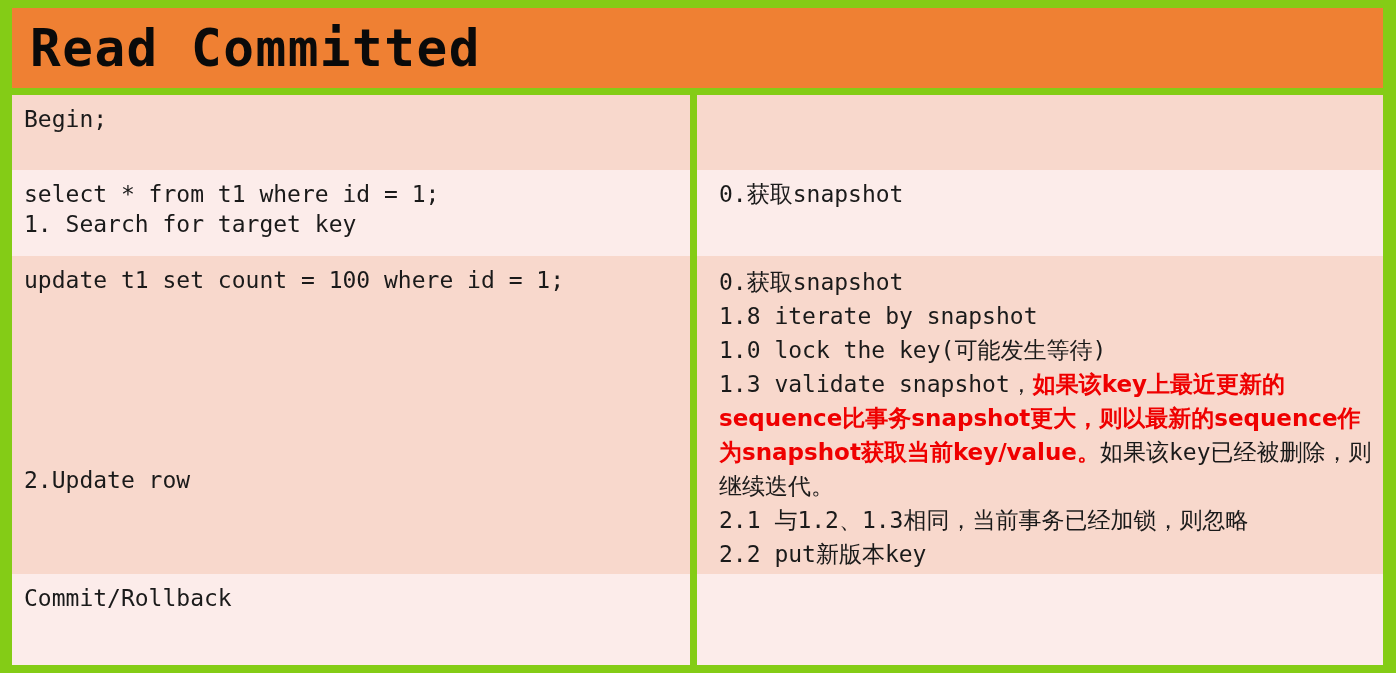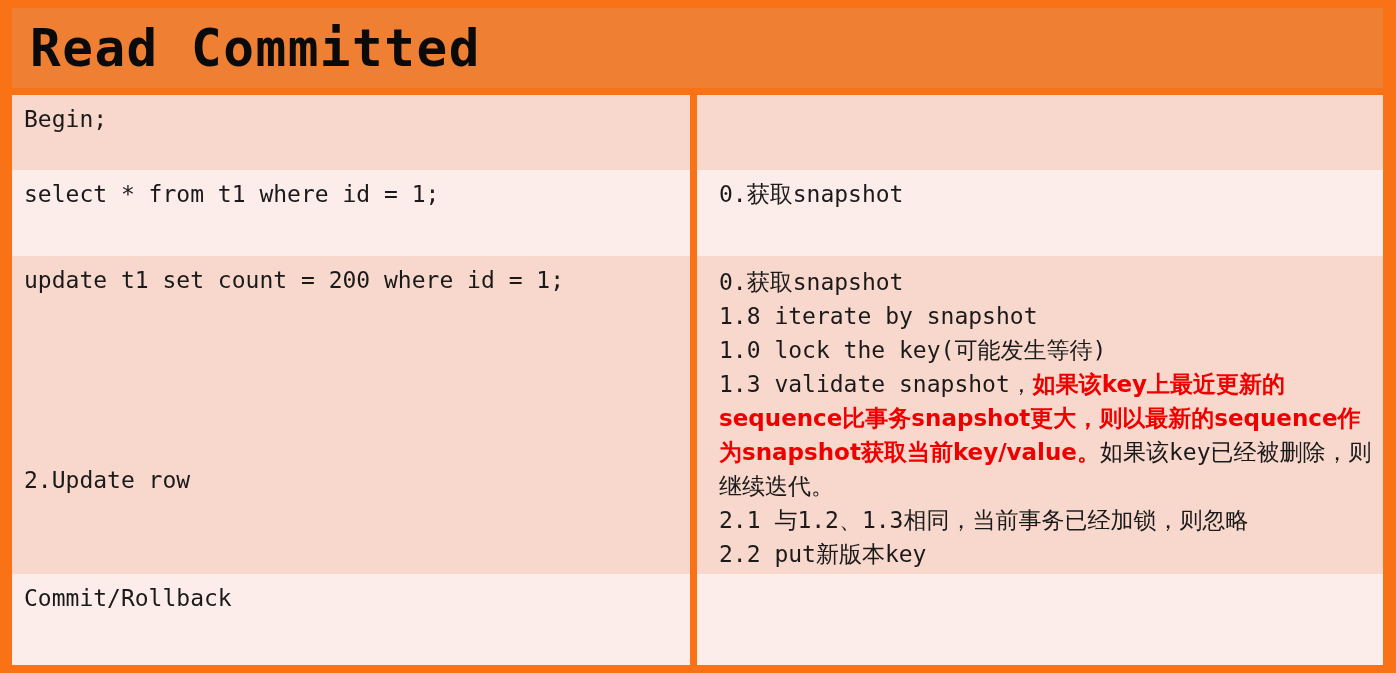--- a/index.html
+++ b/index.html
@@ -11,21 +11,21 @@
     width: 1396px;
     height: 673px;
     overflow: hidden;
     font-family: "DejaVu Sans Mono", "Liberation Mono", monospace;
   }
 
   .slide {
     position: relative;
     width: 1396px;
     height: 673px;
-    background: #f97316;
+    background: #84cc16;
   }
 
   
   .title-band {
     position: absolute;
     left: 12px;
     top: 8px;
     width: 1371px;
     height: 80px;
     background: #ef8033;
@@ -115,29 +115,30 @@
     <div class="row r1">
       <div class="cell left shade-a">
         <div class="mono">Begin;</div>
       </div>
       <div class="cell right shade-a"></div>
     </div>
 
     <div class="row r2">
       <div class="cell left shade-b">
         <div class="mono tight">select * from t1 where id = 1;</div>
+        <div class="mono tight">1. Search for target key</div>
       </div>
       <div class="cell right shade-b">
         <div class="mono tight">0.获取snapshot</div>
       </div>
     </div>
 
     <div class="row r3">
       <div class="cell left shade-a">
-        <div class="mono">update t1 set count = 200 where id = 1;</div>
+        <div class="mono">update t1 set count = 100 where id = 1;</div>
         <div class="gap-line"></div>
         <div class="gap-big"></div>
         <div class="mono">2.Update row</div>
       </div>
 
       <div class="cell right shade-a">
         <div class="flow nowrap-line">0.获取snapshot</div>
         <div class="flow nowrap-line">1.8 iterate by snapshot</div>
         <div class="flow nowrap-line">1.0 lock the key(可能发生等待)</div>
         <div class="flow"><span>1.3 validate snapshot，</span><span class="hl">如果该key上最近更新的sequence比事务snapshot更大，则以最新的sequence作为snapshot获取当前key/value。</span><span>如果该key已经被删除，则继续迭代。</span></div>

